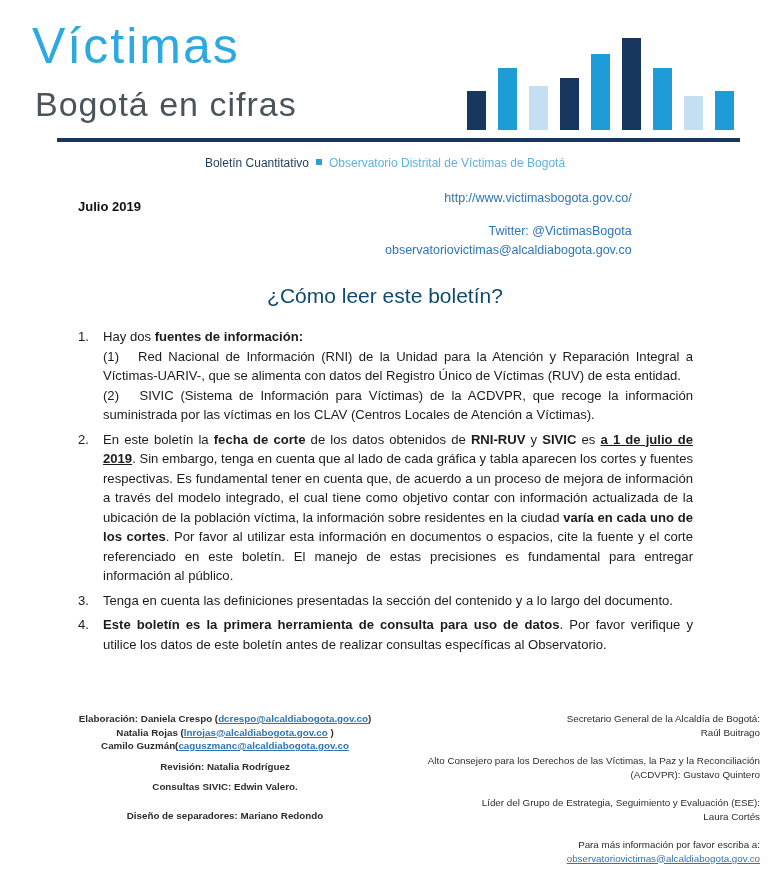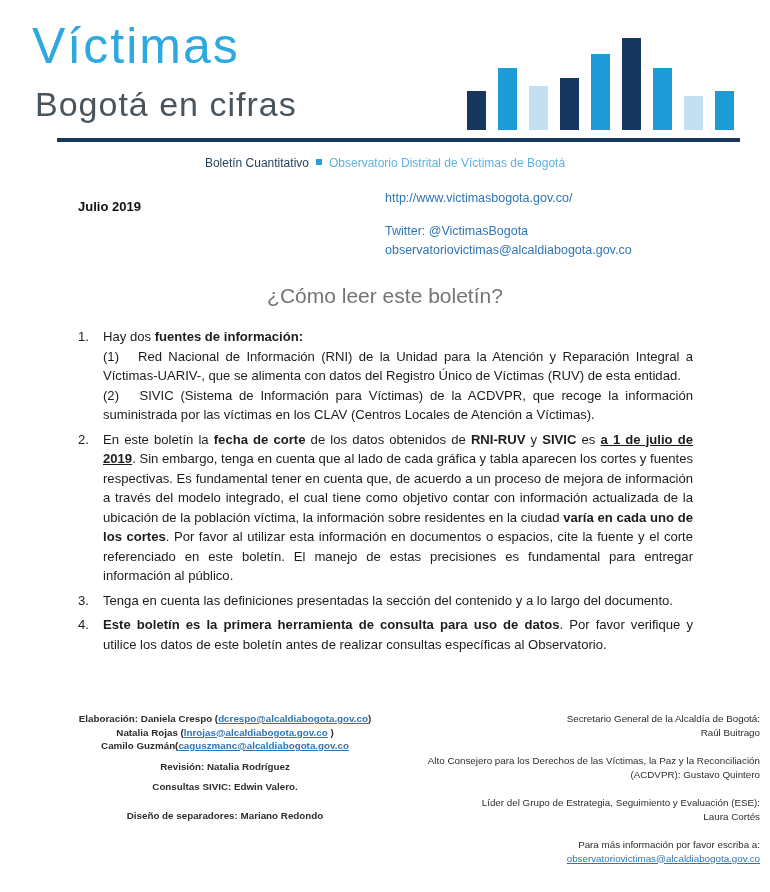--- a/index.html
+++ b/index.html
@@ -18,27 +18,27 @@
   .header-rule { position:absolute; left:57px; top:138px; width:683px; height:4px; background:#17375E; }
   .tagline { position:absolute; top:151px; left:0; width:770px; text-align:center;
              font-size:12px; line-height:24px; }
   .tag-left { color:#1F3E5C; }
   .tag-bullet { display:inline-block; width:6px; height:6px; background:#2D9FD9;
                 margin:0 7px 3px 7px; vertical-align:middle; }
   .tag-right { color:#5FB2DE; }
 
   
   .issue-date { position:absolute; left:78px; top:199px; font-size:13px; font-weight:bold; color:#111; }
-  .contact-block { position:absolute; left:385px; top:189px; font-size:12.5px; line-height:19px; }
+  .contact-block { position:absolute; left:385px; top:189px; font-size:12.5px; line-height:19px;text-align:right; }
   .contact-line { display:block; color:#2E75B6; text-decoration:none; }
   .contact-line.website { margin-bottom:14px; }
 
   
   .section-title { position:absolute; top:284px; left:0; width:770px; text-align:center;
-                   font-size:21px; font-weight:400; color:#737373; }
+                   font-size:21px; font-weight:400; color:#0c4a6e; }
 
   .how-to-list { position:absolute; left:78px; top:327px; width:615px;
                  font-size:13.1px; color:#1C1C1C; }
   .item { display:flex; margin-bottom:5px; }
   .num { width:25px; flex:none; line-height:19.5px; }
   .content { flex:1; min-width:0; }
   .content p { text-align:justify; line-height:19.5px; margin:0; }
   .b { font-weight:bold; }
   .u { text-decoration:underline; }
   .lnk { color:#2E75B6; text-decoration:underline; }

